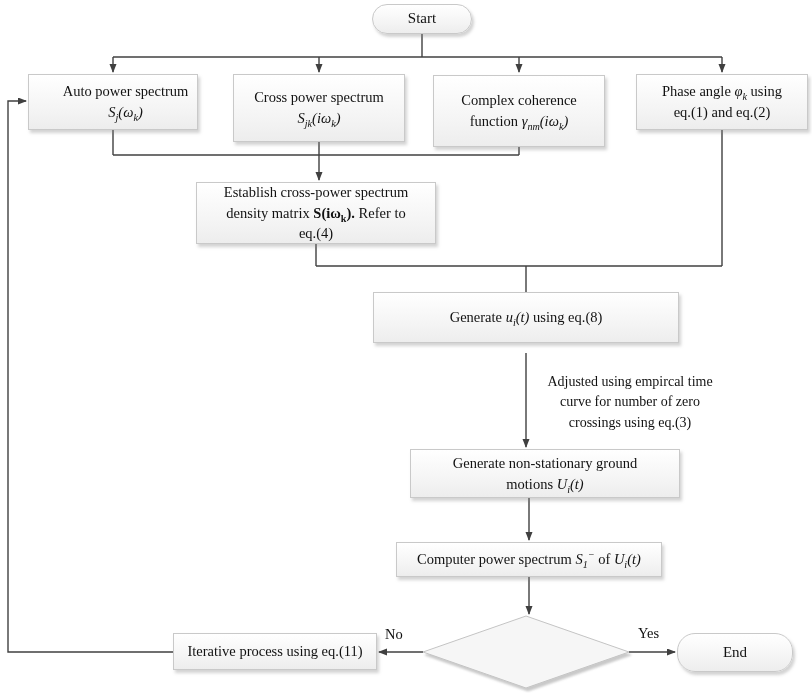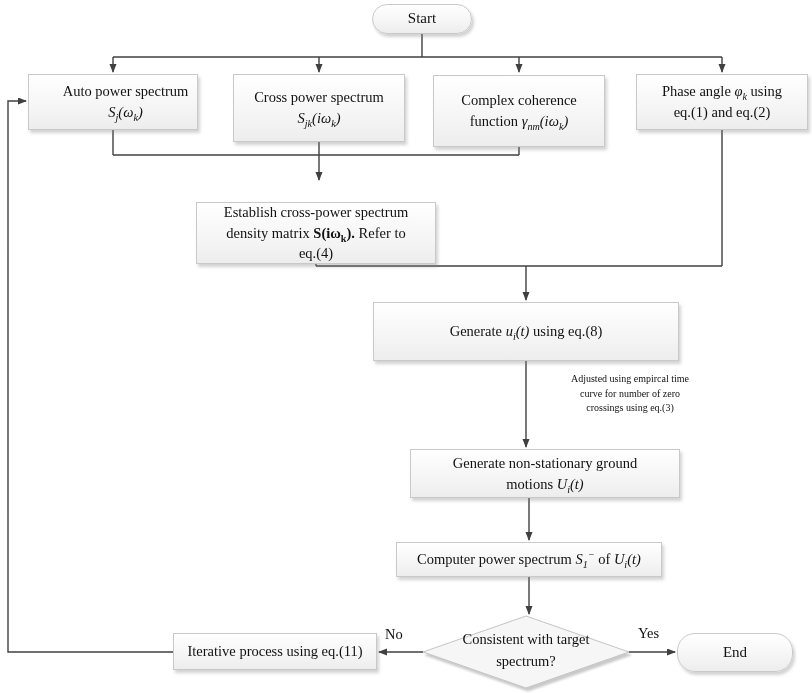--- a/index.html
+++ b/index.html
@@ -28,21 +28,21 @@
     font-size: 14.5px;
     line-height: 1.42;
     box-sizing: border-box;
     padding: 2px 4px;
   }
   .stadium { border-radius: 18px; font-size: 15px; }
   .plain {
     position: absolute;
     z-index: 2;
     text-align: center;
-    font-size: 10px;
+    font-size: 14px;
     line-height: 1.45;
   }
   .diamond-text {
     position: absolute;
     z-index: 2;
     text-align: center;
     font-size: 14.5px;
     line-height: 1.5;
   }
   .edge-label {
@@ -125,29 +125,29 @@
     </div>
   </div>
 
   <div class="node" style="left:636px; top:74px; width:172px; height:56px;">
     <div>
       <span>Phase angle </span><span class="math"><span>φ</span><sub>k</sub></span><span> using</span><br>
       <span>eq.(1) and eq.(2)</span>
     </div>
   </div>
 
-  <div class="node" style="left:196px; top:182px; width:240px; height:62px;margin-top:20px;">
+  <div class="node" style="left:196px; top:182px; width:240px; height:62px;">
     <div>
       <span>Establish cross-power spectrum</span><br>
       <span>density matrix </span><span class="mathbold"><span>S(iω</span><sub>k</sub><span>).</span></span><span> Refer to</span><br>
       <span>eq.(4)</span>
     </div>
   </div>
 
-  <div class="node" style="left:373px; top:302px; width:306px; height:59px;text-align:center;">
+  <div class="node" style="left:373px; top:292px; width:306px; height:51px;text-align:center;">
     <div>
       <span>Generate </span><span class="math"><span>u</span><sub>i</sub><span>(t)</span></span><span> using eq.(8)</span>
     </div>
   </div>
 
   <div class="plain" style="left:531px; top:372px; width:198px;">
     <span>Adjusted using empircal time</span><br>
     <span>curve for number of zero</span><br>
     <span>crossings using eq.(3)</span>
   </div>
@@ -158,24 +158,20 @@
       <span>motions </span><span class="math"><span>U</span><sub>i</sub><span>(t)</span></span>
     </div>
   </div>
 
   <div class="node" style="left:396px; top:542px; width:266px; height:35px;">
     <div>
       <span>Computer power spectrum </span><span class="math"><span>S</span><sub>1</sub><sup>−</sup></span><span> of </span><span class="math"><span>U</span><sub>i</sub><span>(t)</span></span>
     </div>
   </div>
 
-  <div class="diamond-text" style="left:436px; top:629px; width:180px;">
-    <span>Consistent with target</span><br>
-    <span>spectrum?</span>
-  </div>
 
   <span class="edge-label" style="left:385px; top:626px;">No</span>
   <span class="edge-label" style="left:638px; top:625px;">Yes</span>
 
   <div class="node" style="left:173px; top:633px; width:204px; height:37px;">
     <span>Iterative process using eq.(11)</span>
   </div>
 
   <div class="node stadium" style="left:677px; top:633px; width:116px; height:39px;">
     <span>End</span>

